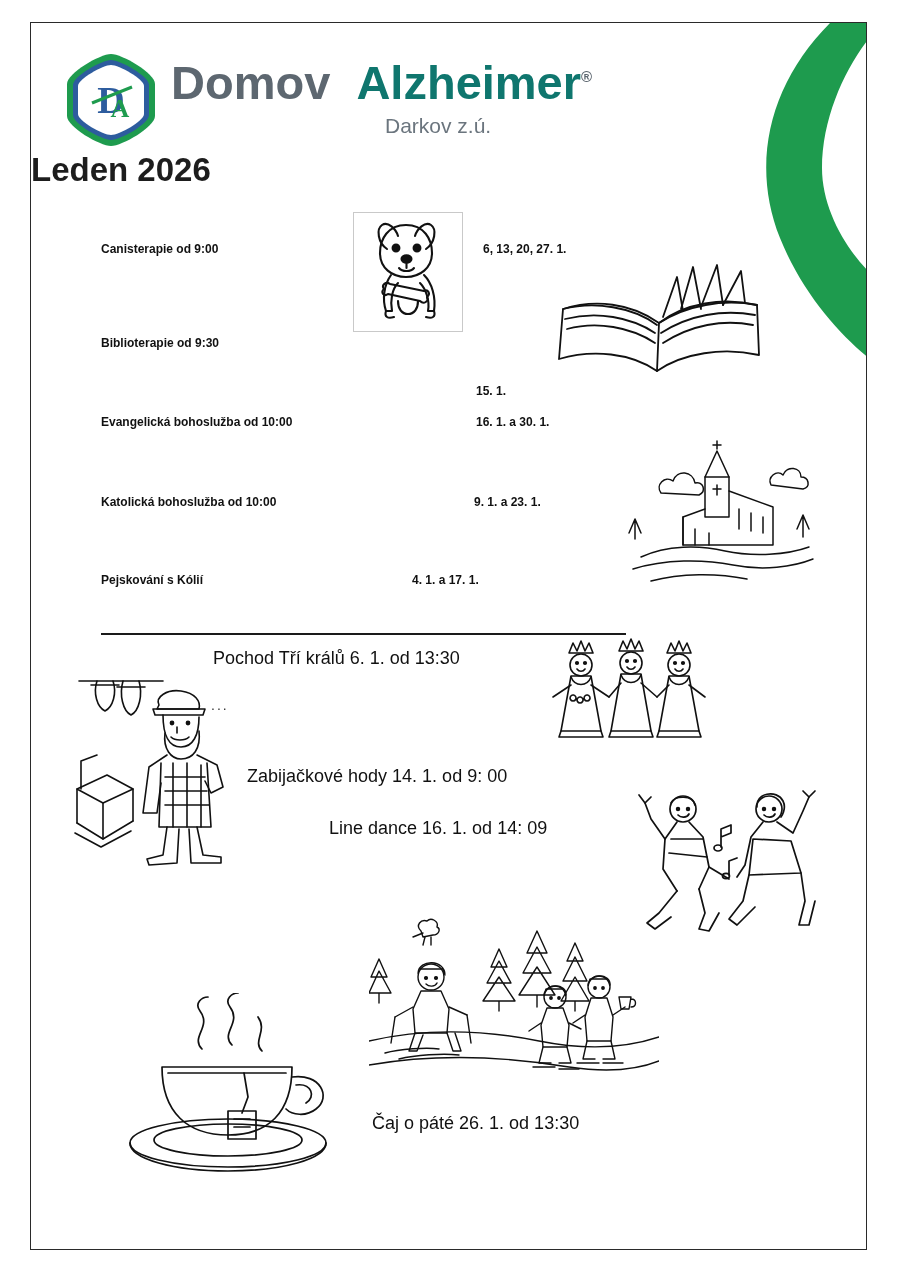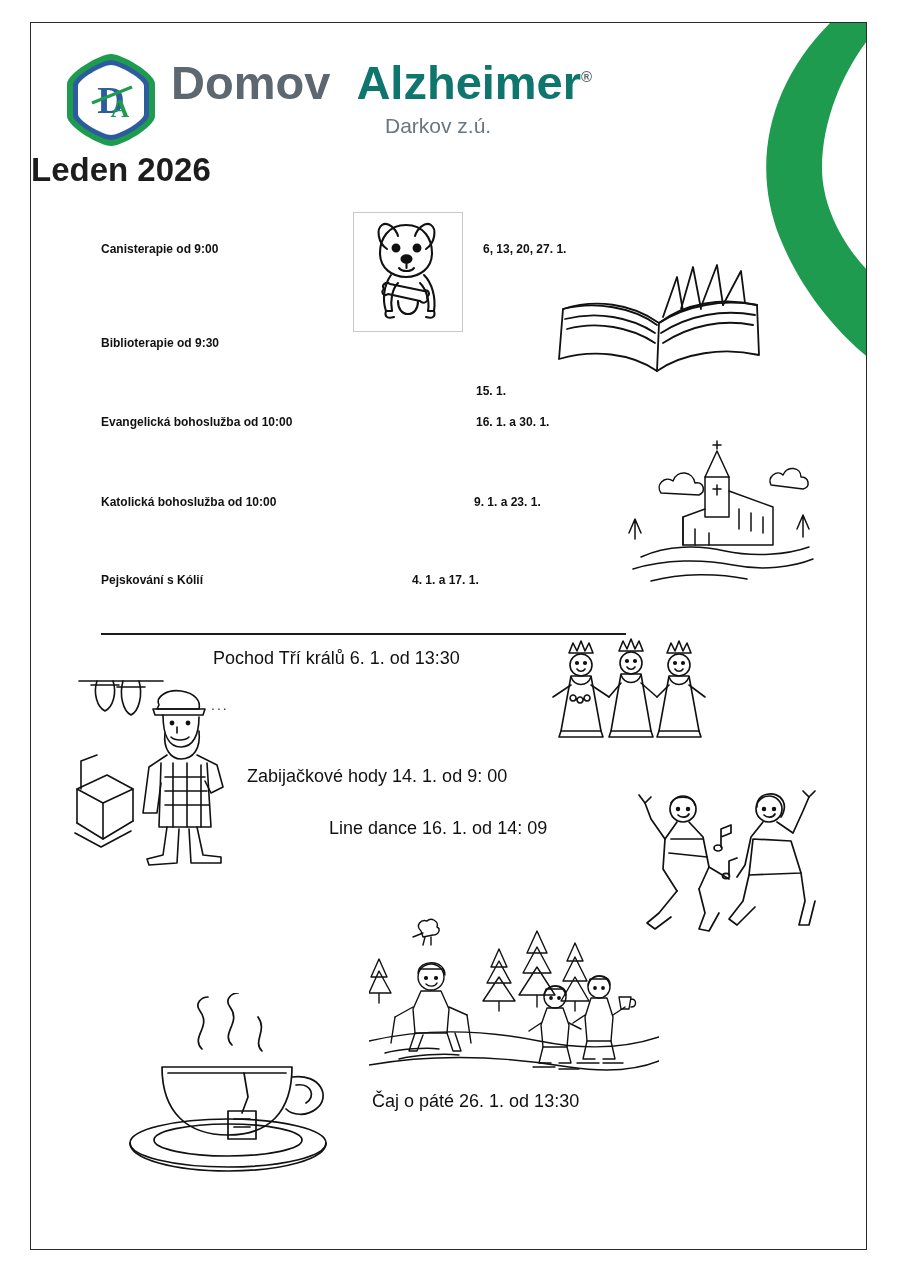--- a/index.html
+++ b/index.html
@@ -184,21 +184,21 @@
 
     <div class="sched-row sched-name" style="top:550px;">Pejskování s Kólií</div>
     <div class="sched-row sched-date" style="left:381px; top:550px;">4. 1. a 17. 1.</div>
 
     <div class="divider"></div>
 
     <div class="event" style="left:158px; top:625px;margin-left:24px;">Pochod Tří králů 6. 1. od 13:30</div>
     <div class="dots">...</div>
     <div class="event" style="left:216px; top:743px;">Zabijačkové hody 14. 1. od 9: 00</div>
     <div class="event" style="left:298px; top:795px;">Line dance 16. 1. od 14: 09</div>
-    <div class="event" style="left:341px; top:1068px;text-align:right;">Čaj o páté 26. 1. od 13:30</div>
+    <div class="event" style="left:341px; top:1090px;text-align:right;">Čaj o páté 26. 1. od 13:30</div>
 
     <div class="dog-box">
       <svg width="108" height="118" viewBox="0 0 108 118">
         <g fill="none" stroke="#111" stroke-width="2.1" stroke-linecap="round" stroke-linejoin="round">
 
           <path d="M33 36 C24 30 22 16 28 12 C34 8 42 16 44 23"></path>
           <path d="M72 36 C81 30 83 16 77 12 C71 8 63 16 61 23"></path>
           <path d="M52 12 C34 12 26 26 26 40 C26 55 38 64 52 64 C66 64 78 55 78 40 C78 26 70 12 52 12 Z"></path>
           <circle cx="42" cy="35" r="3.4" fill="#111"></circle>
           <circle cx="63" cy="35" r="3.4" fill="#111"></circle>

